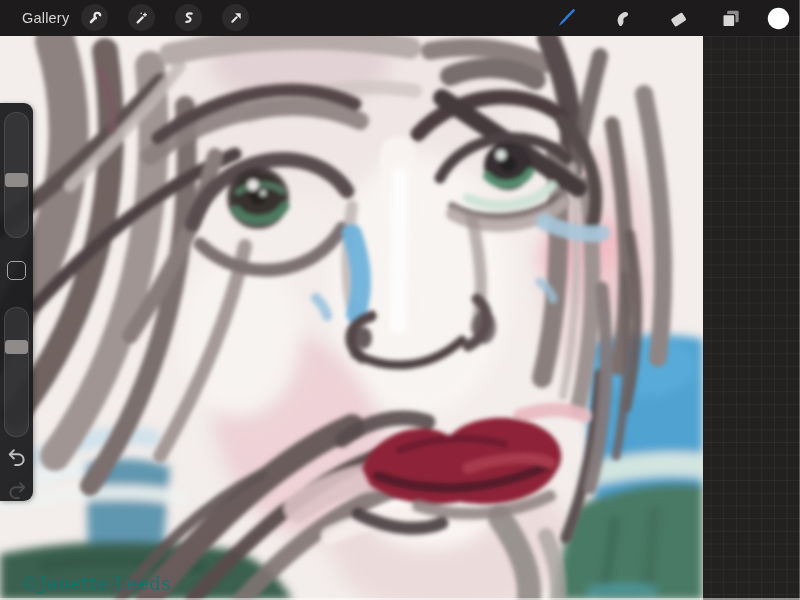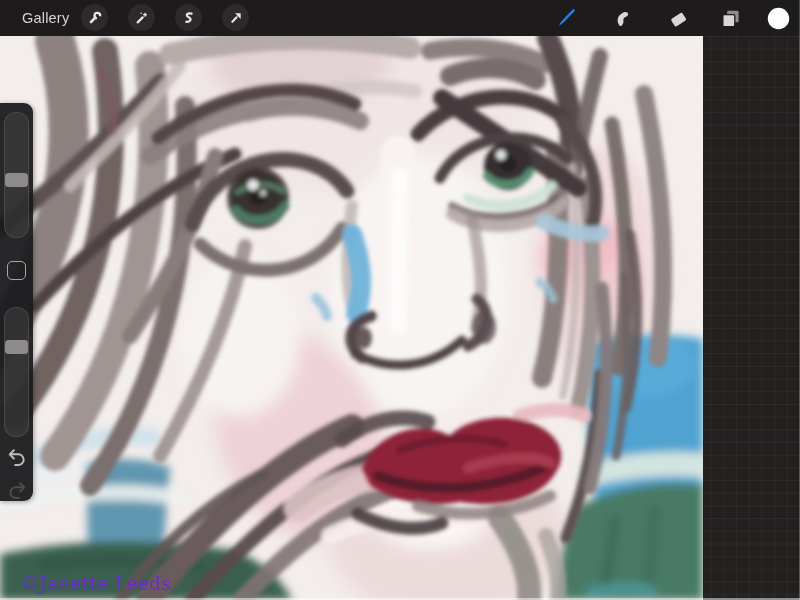--- a/index.html
+++ b/index.html
@@ -17,21 +17,21 @@
   .righttool svg{width:23px;height:23px;color:#d9d7d5;}
   .righttool.selected svg{color:#2b7de0;}
   
   .workspace{position:absolute;left:0;top:36px;width:800px;height:564px;background-color:#232120;
     background-image:linear-gradient(rgba(255,255,255,.045) 1px,transparent 1px),
                      linear-gradient(90deg,rgba(255,255,255,.045) 1px,transparent 1px);
     background-size:12.7px 12.7px;}
   
   .canvas{position:absolute;left:0;top:0;width:703px;height:564px;overflow:hidden;background:#f3edeb;cursor:crosshair;}
   .credit{position:absolute;left:21px;bottom:6px;font-family:"DejaVu Serif","Liberation Serif",serif;
-          font-size:18px;color:#6d28d9;opacity:.92;letter-spacing:.5px;}
+          font-size:18px;color:#0f766e;opacity:.92;letter-spacing:.5px;}
   
   .sidebar{position:absolute;left:0;top:67px;width:33px;height:398px;background:rgba(26,26,28,.94);
            border-radius:0 9px 9px 0;z-index:20;box-shadow:1px 1px 5px rgba(0,0,0,.35);}
   .slider-track{position:absolute;left:4px;width:25px;border-radius:12px;
                 background:rgba(70,70,74,.45);border:1px solid rgba(150,150,150,.22);cursor:pointer;}
   .track-size{top:9px;height:126px;}
   .track-opacity{top:204px;height:130px;}
   .slider-handle{position:absolute;left:5px;width:23px;height:14px;border-radius:3.5px;background:#8f8b8b;cursor:grab;}
   .handle-size{top:70px;}
   .handle-opacity{top:237px;}

